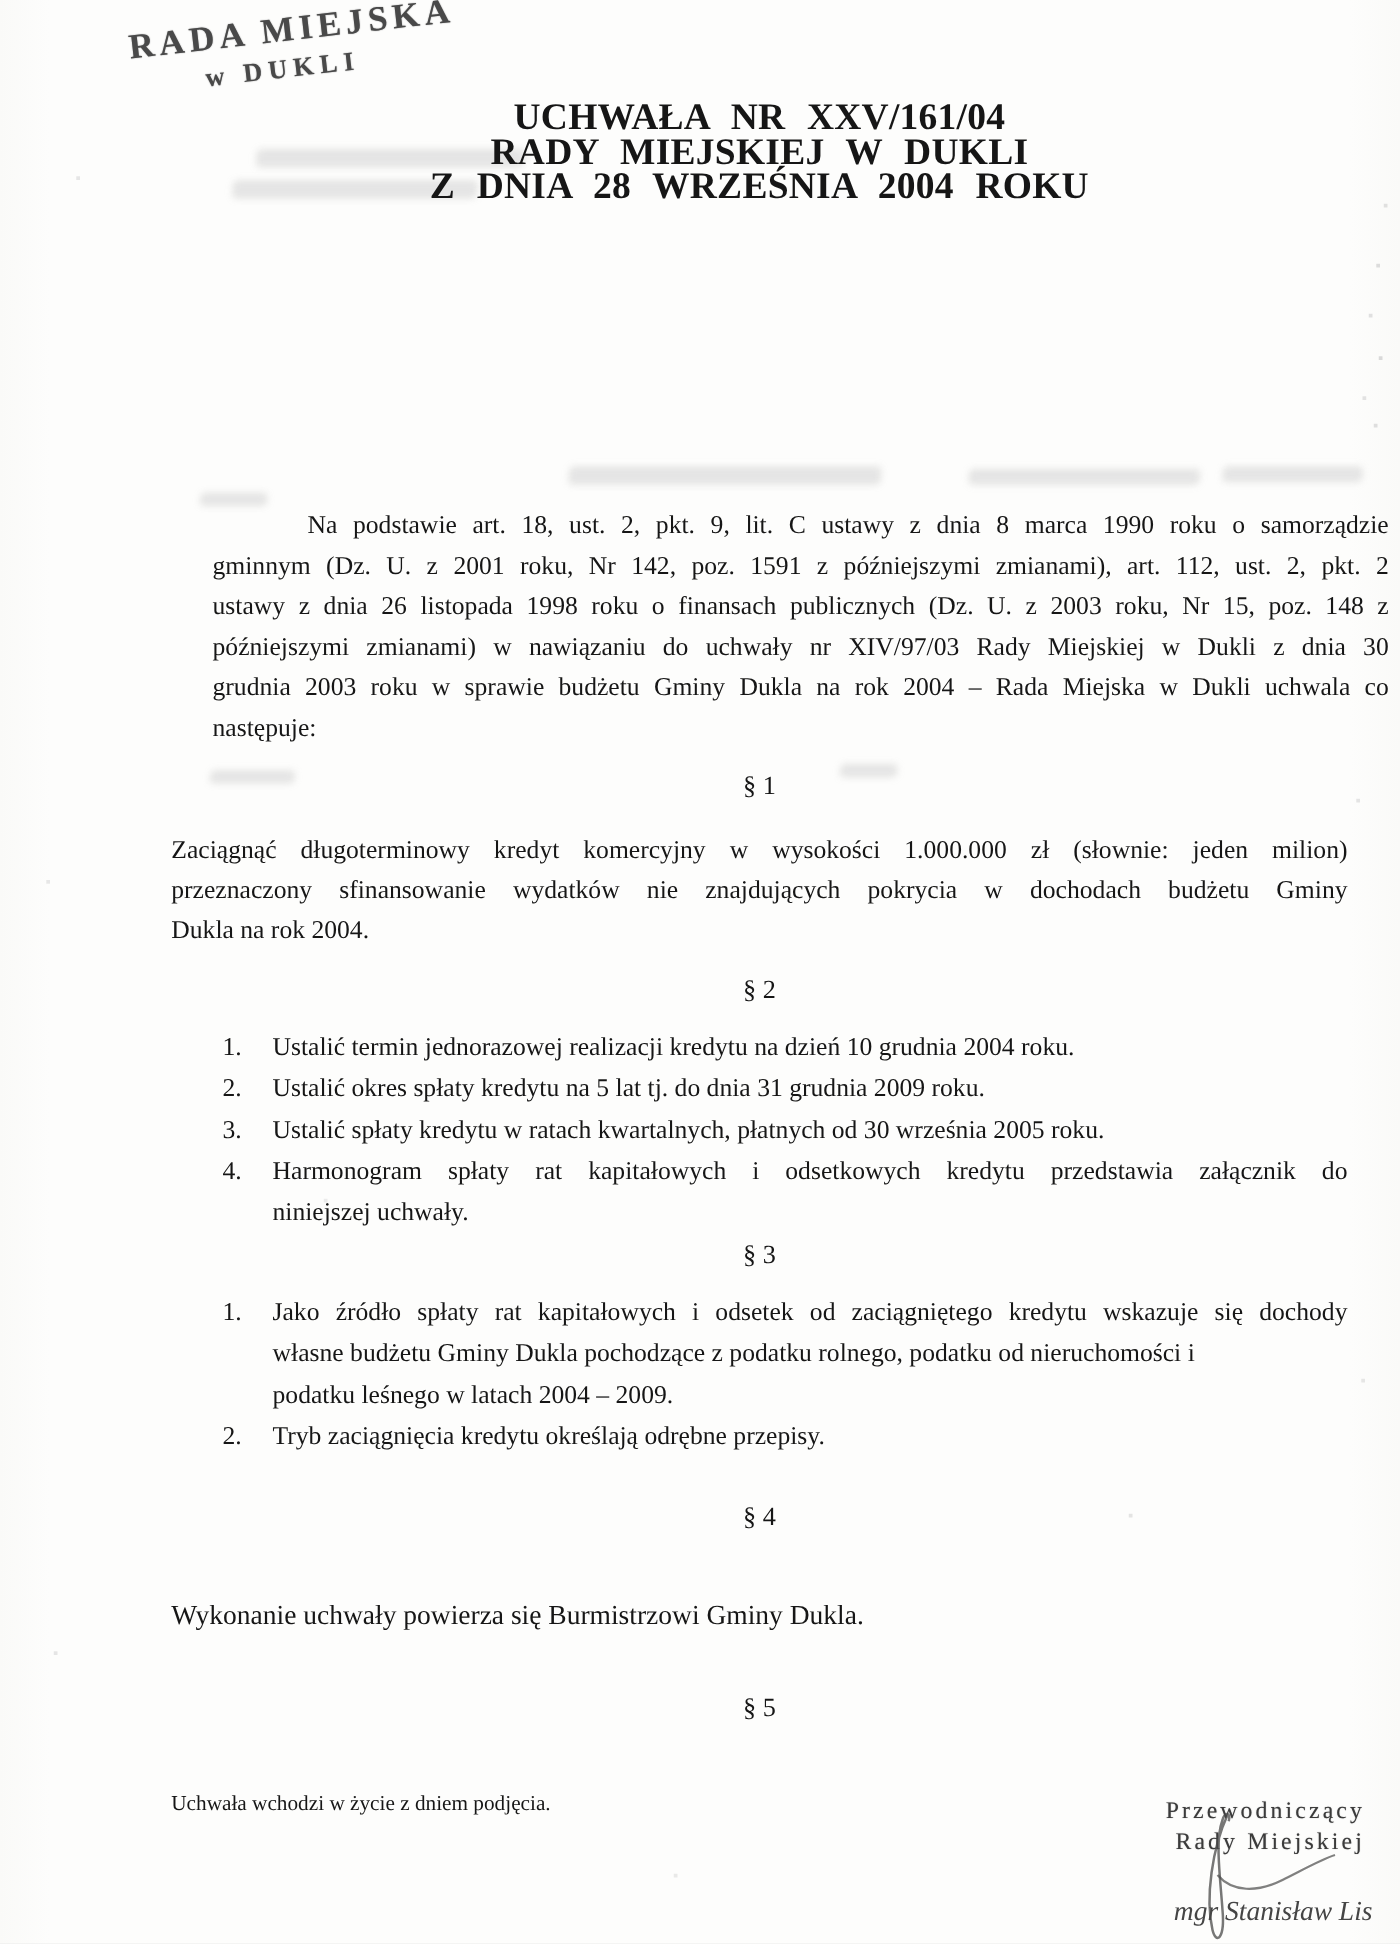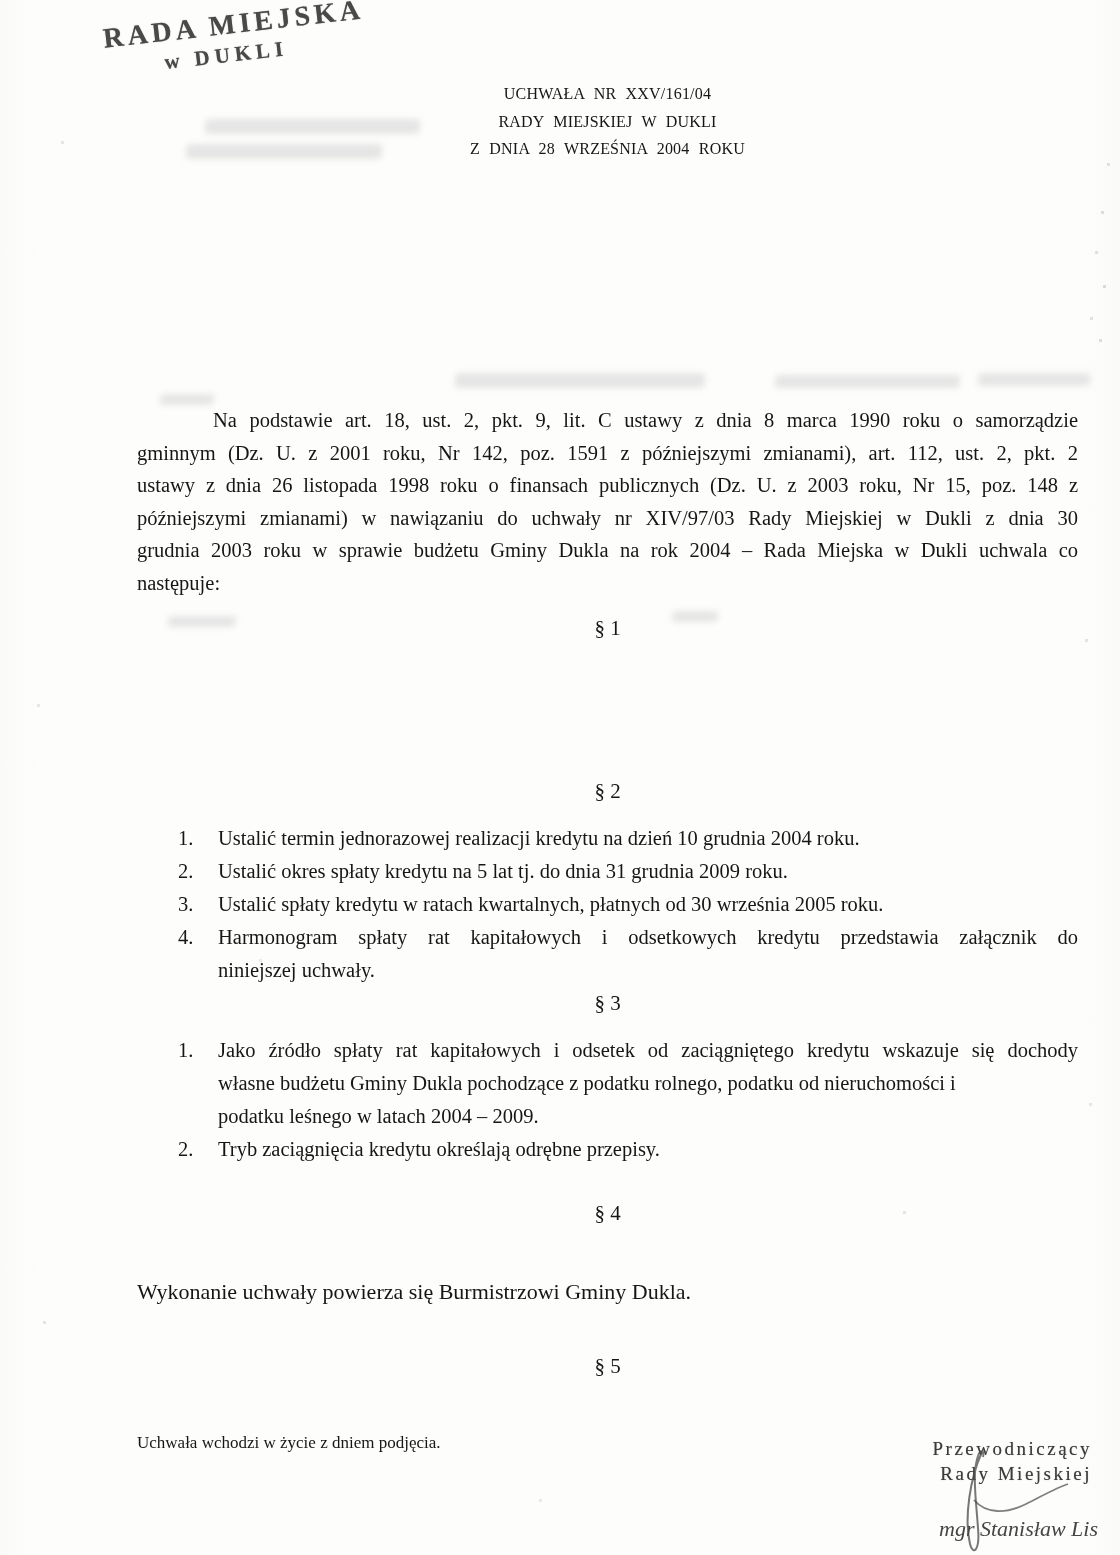--- a/index.html
+++ b/index.html
@@ -27,27 +27,27 @@
   .g2{left:186px;top:144px;width:196px;height:15px;}
   .g3{left:455px;top:373px;width:250px;height:15px;}
   .g4{left:775px;top:375px;width:185px;height:13px;}
   .g5{left:978px;top:373px;width:112px;height:13px;}
   .g6{left:160px;top:394px;width:54px;height:11px;}
   .g7{left:168px;top:616px;width:68px;height:11px;}
   .g8{left:672px;top:611px;width:46px;height:11px;}
   
   .title{
     position:absolute;left:137px;top:80px;width:941px;
-    text-align:center;font-weight:normal;font-size:16px;line-height:27.5px;
+    text-align:center;font-weight:bold;font-size:30px;line-height:27.5px;
     word-spacing:.32em;letter-spacing:.2px;
   }
   
   .block{position:absolute;left:137px;width:941px;font-size:20px;}
   .subject{top:246px;font-weight:bold;font-size:21px;line-height:31px;letter-spacing:.2px;}
-  .preamble{top:404px;line-height:32.5px;font-size:20.5px;}
+  .preamble{top:404px;line-height:32.5px;font-size:20.5px;margin-left:33px;}
   .indent{text-indent:76px;}
   .jl{text-align:justify;text-align-last:justify;}
   .smark{position:absolute;left:137px;width:941px;text-align:center;font-size:21px;}
   .m1{top:616px;} .m2{top:779px;} .m3{top:991px;} .m4{top:1201px;} .m5{top:1354px;}
   .s1body{top:664px;line-height:32px;font-size:20.5px;}
   .s4body{top:1279px;font-size:22px;}
   .s5body{top:1433px;font-size:17px;}
   
   .list{position:absolute;left:137px;width:941px;font-size:20.5px;line-height:33px;}
   .l2{top:822px;} .l3{top:1034px;}
@@ -98,20 +98,25 @@
   <div class="block preamble">
     <div class="jl indent">Na podstawie art. 18, ust. 2, pkt. 9, lit. C ustawy z dnia 8 marca 1990 roku o samorządzie</div>
     <div class="jl">gminnym (Dz. U. z 2001 roku, Nr 142, poz. 1591 z późniejszymi zmianami), art. 112, ust. 2, pkt. 2</div>
     <div class="jl">ustawy z dnia 26 listopada 1998 roku o finansach publicznych (Dz. U. z 2003 roku, Nr 15, poz. 148 z</div>
     <div class="jl">późniejszymi zmianami) w nawiązaniu do uchwały nr XIV/97/03 Rady Miejskiej w Dukli z dnia 30</div>
     <div class="jl">grudnia 2003 roku w sprawie budżetu Gminy Dukla na rok 2004 – Rada Miejska w Dukli uchwala co</div>
     <div>następuje:</div>
   </div>
 
   <div class="smark m1">§ 1</div>
+  <div class="block s1body">
+    <div class="jl">Zaciągnąć długoterminowy kredyt komercyjny w wysokości 1.000.000 zł (słownie: jeden milion)</div>
+    <div class="jl">przeznaczony sfinansowanie wydatków nie znajdujących pokrycia w dochodach budżetu Gminy</div>
+    <div>Dukla na rok 2004.</div>
+  </div>
 
   <div class="smark m2">§ 2</div>
   <div class="list l2">
     <div class="li">
       <span class="num">1.</span>
       <span class="litext">
           <div>Ustalić termin jednorazowej realizacji kredytu na dzień 10 grudnia 2004 roku.</div>
         </span>
     </div>
     <div class="li">

